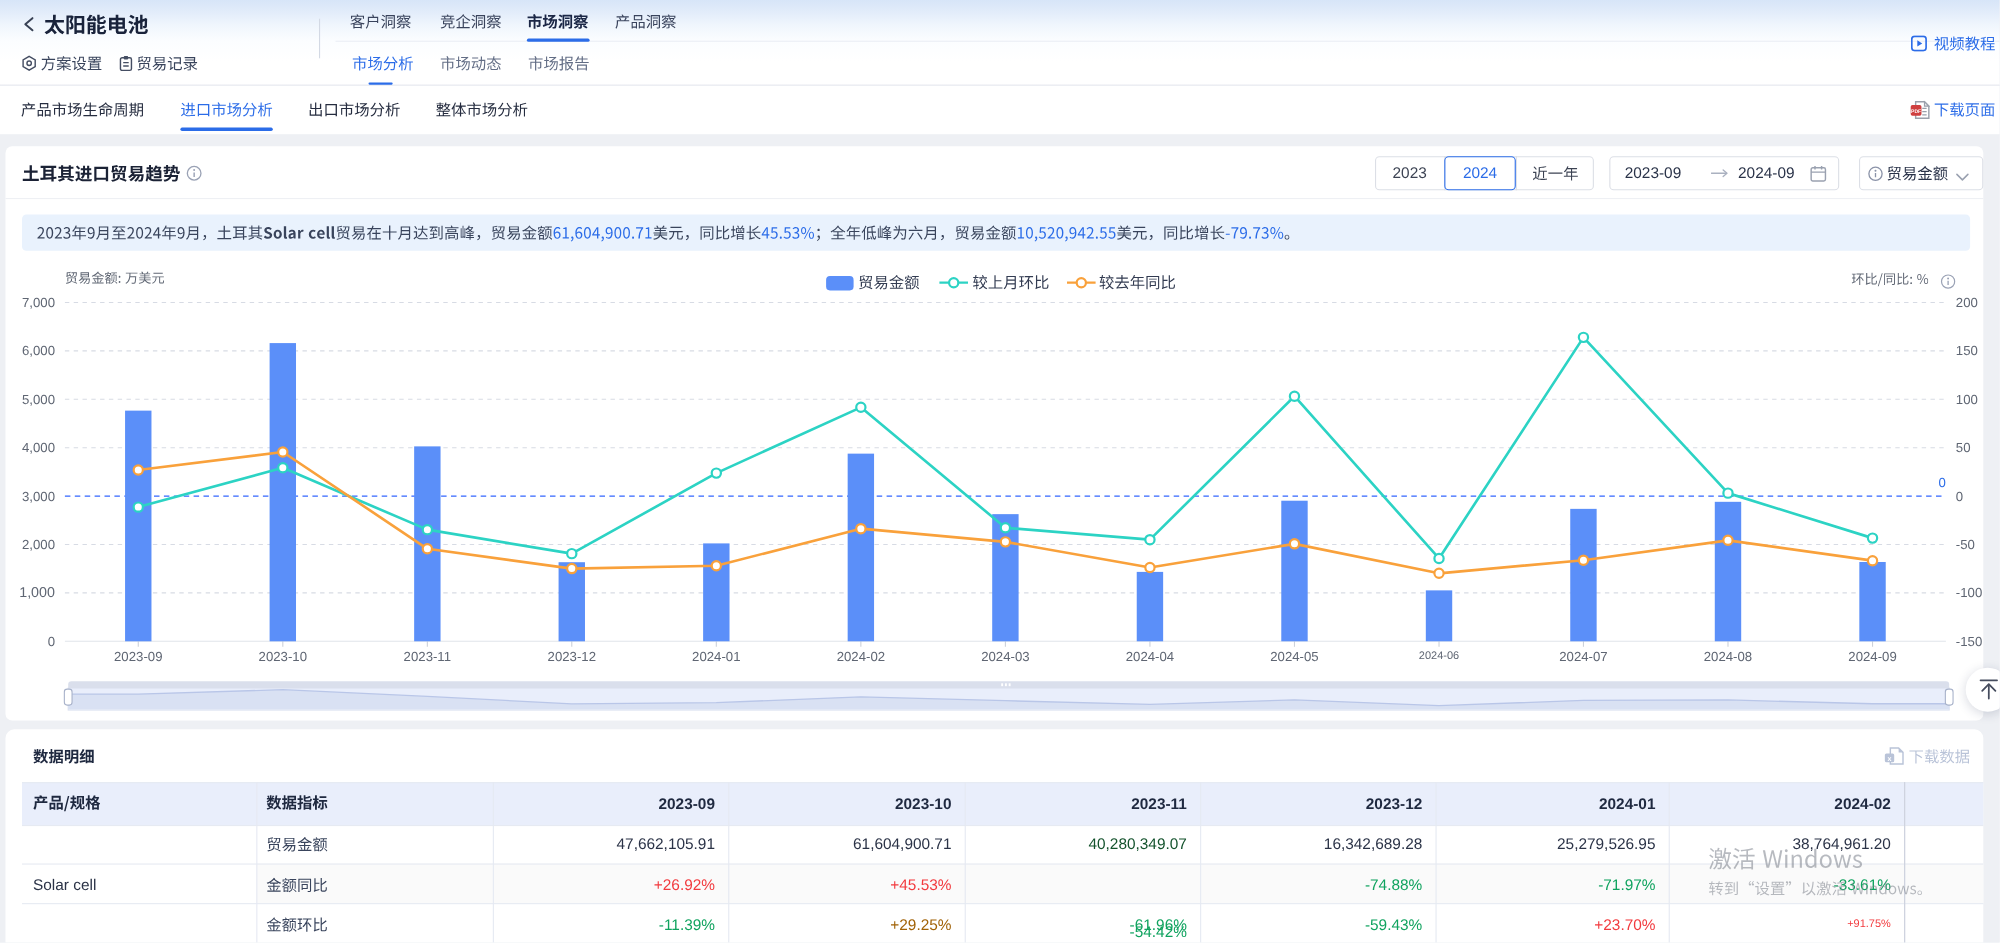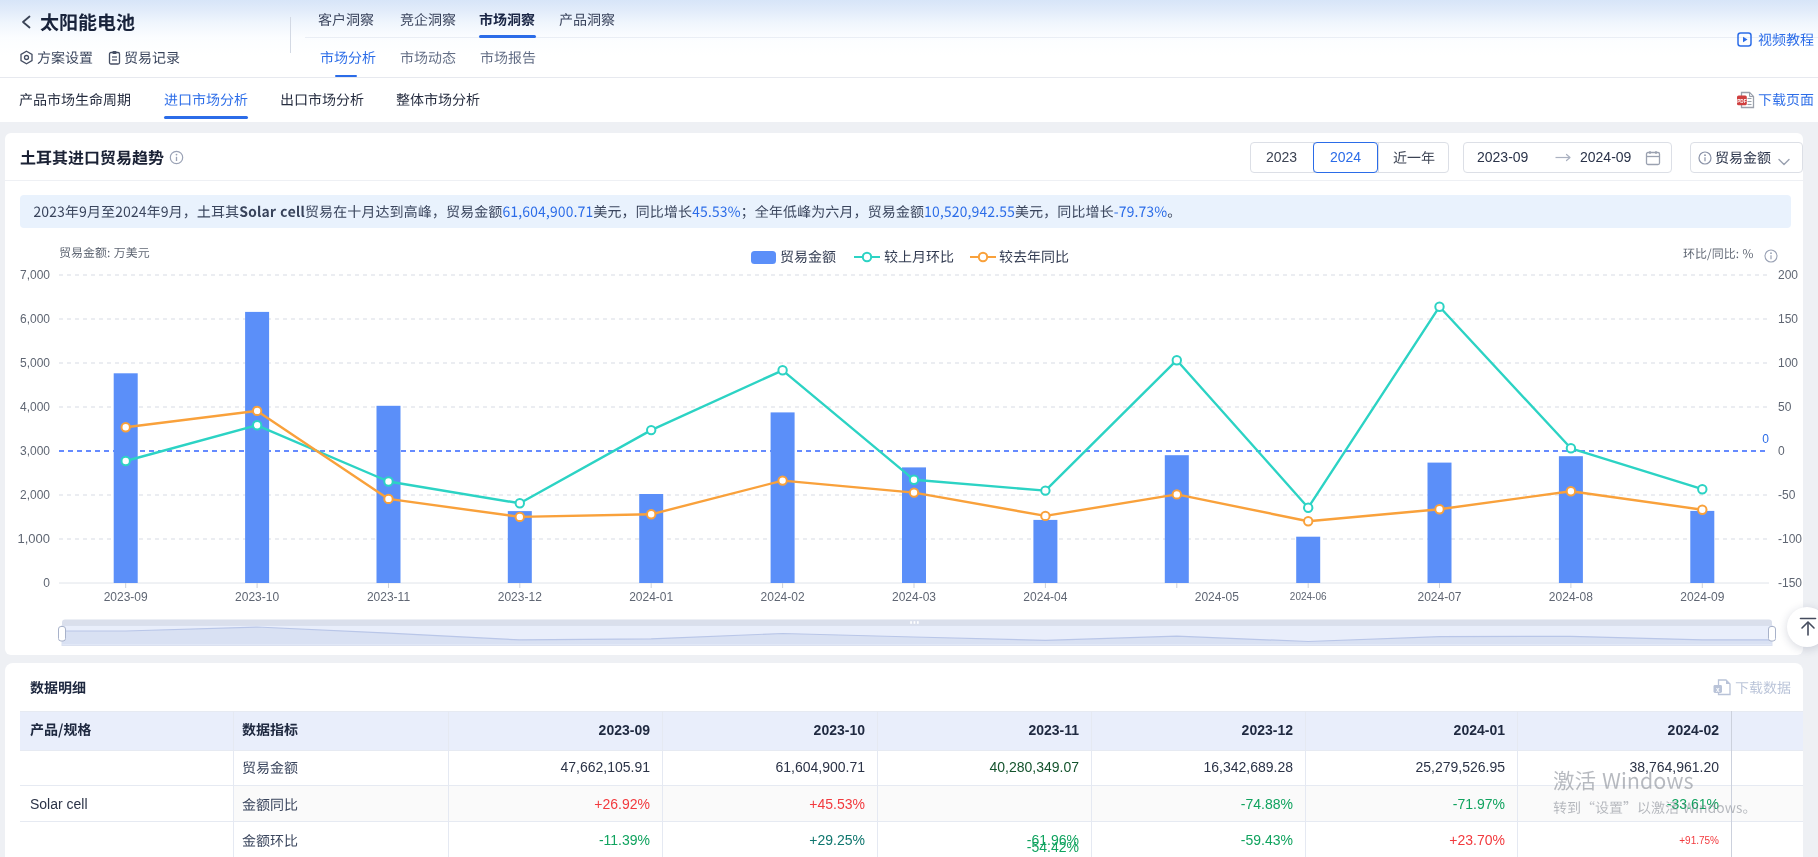--- a/index.html
+++ b/index.html
@@ -259,21 +259,21 @@
 <div style="position:absolute;top:266.0px;font-size:12px;line-height:18.0px;color:#5f6673;white-space:nowrap;left:1778.0px;">200</div>
 <div style="position:absolute;top:430.0px;font-size:12px;line-height:18.0px;color:#2b6ce8;white-space:nowrap;right:49.0px;">0</div>
 <div style="position:absolute;top:588.0px;font-size:12px;line-height:18.0px;color:#5f6673;white-space:nowrap;left:125.7px;transform:translateX(-50%);">2023-09</div>
 <div style="position:absolute;top:588.0px;font-size:12px;line-height:18.0px;color:#5f6673;white-space:nowrap;left:257.1px;transform:translateX(-50%);">2023-10</div>
 <div style="position:absolute;top:588.0px;font-size:12px;line-height:18.0px;color:#5f6673;white-space:nowrap;left:388.5px;transform:translateX(-50%);">2023-11</div>
 <div style="position:absolute;top:588.0px;font-size:12px;line-height:18.0px;color:#5f6673;white-space:nowrap;left:519.8px;transform:translateX(-50%);">2023-12</div>
 <div style="position:absolute;top:588.0px;font-size:12px;line-height:18.0px;color:#5f6673;white-space:nowrap;left:651.2px;transform:translateX(-50%);">2024-01</div>
 <div style="position:absolute;top:588.0px;font-size:12px;line-height:18.0px;color:#5f6673;white-space:nowrap;left:782.6px;transform:translateX(-50%);">2024-02</div>
 <div style="position:absolute;top:588.0px;font-size:12px;line-height:18.0px;color:#5f6673;white-space:nowrap;left:914.0px;transform:translateX(-50%);">2024-03</div>
 <div style="position:absolute;top:588.0px;font-size:12px;line-height:18.0px;color:#5f6673;white-space:nowrap;left:1045.4px;transform:translateX(-50%);">2024-04</div>
-<div style="position:absolute;top:588.0px;font-size:12px;line-height:18.0px;color:#5f6673;white-space:nowrap;left:1176.8px;transform:translateX(-50%);margin-left:40px;">2024-05</div>
+<div style="position:absolute;top:588.0px;font-size:12px;line-height:18.0px;color:#5f6673;white-space:nowrap;left:1176.8px;transform:translateX(-50%);">2024-05</div>
 <div style="position:absolute;top:588.0px;font-size:10px;line-height:18.0px;color:#5f6673;white-space:nowrap;left:1308.2px;transform:translateX(-50%);">2024-06</div>
 <div style="position:absolute;top:588.0px;font-size:12px;line-height:18.0px;color:#5f6673;white-space:nowrap;left:1439.5px;transform:translateX(-50%);">2024-07</div>
 <div style="position:absolute;top:588.0px;font-size:12px;line-height:18.0px;color:#5f6673;white-space:nowrap;left:1570.9px;transform:translateX(-50%);">2024-08</div>
 <div style="position:absolute;top:588.0px;font-size:12px;line-height:18.0px;color:#5f6673;white-space:nowrap;left:1702.3px;transform:translateX(-50%);">2024-09</div>
 <div style="position:absolute;left:0;top:0;"><svg width="1818" height="700" viewBox="0 0 1818 700">
         <rect x="62.0" y="625.5" width="1710.0" height="20.0" fill="#e9eefb" stroke="#dbe1f0" stroke-width="1"></rect>
         <polygon points="62.0,631.0 125.7,631.0 257.1,627.0 388.5,633.1 519.8,639.9 651.2,638.8 782.6,633.5 914.0,637.0 1045.4,640.4 1176.8,636.2 1308.2,641.5 1439.5,636.7 1570.9,636.3 1702.3,639.8 1772.0,639.8 1772.0,644.5 62.0,644.5" fill="#d9e1f3"></polygon>
         <polyline points="62.0,631.0 125.7,631.0 257.1,627.0 388.5,633.1 519.8,639.9 651.2,638.8 782.6,633.5 914.0,637.0 1045.4,640.4 1176.8,636.2 1308.2,641.5 1439.5,636.7 1570.9,636.3 1702.3,639.8 1772.0,639.8" fill="none" stroke="#b9c6e8" stroke-width="1.2"></polyline>
         <path d="M62.0,625.5 v-3.1000000000000227 a3,3 0 0 1 3,-3 h1704.0 a3,3 0 0 1 3,3 v3.1000000000000227 z" fill="#dadfec"></path>
         <g fill="#fff">
@@ -340,21 +340,21 @@
 <div style="position:absolute;top:757.0px;font-size:14px;line-height:21.0px;color:#2b3347;white-space:nowrap;right:525.0px;">16,342,689.28</div>
 <div style="position:absolute;top:757.0px;font-size:14px;line-height:21.0px;color:#2b3347;white-space:nowrap;right:313.0px;">25,279,526.95</div>
 <div style="position:absolute;top:757.0px;font-size:14px;line-height:21.0px;color:#2b3347;white-space:nowrap;right:99.0px;">38,764,961.20</div>
 <div style="position:absolute;top:793.8px;font-size:14px;line-height:21.0px;color:#f23a3e;white-space:nowrap;right:1168.0px;">+26.92%</div>
 <div style="position:absolute;top:793.8px;font-size:14px;line-height:21.0px;color:#f23a3e;white-space:nowrap;right:953.0px;">+45.53%</div>
 <div style="position:absolute;top:837px;font-size:14px;line-height:21.0px;color:#10a35f;white-space:nowrap;right:739.0px;">-54.42%</div>
 <div style="position:absolute;top:793.8px;font-size:14px;line-height:21.0px;color:#10a35f;white-space:nowrap;right:525.0px;">-74.88%</div>
 <div style="position:absolute;top:793.8px;font-size:14px;line-height:21.0px;color:#10a35f;white-space:nowrap;right:313.0px;">-71.97%</div>
 <div style="position:absolute;top:793.8px;font-size:14px;line-height:21.0px;color:#10a35f;white-space:nowrap;right:99.0px;">-33.61%</div>
 <div style="position:absolute;top:830.1px;font-size:14px;line-height:21.0px;color:#10a35f;white-space:nowrap;right:1168.0px;">-11.39%</div>
-<div style="position:absolute;top:830.1px;font-size:14px;line-height:21.0px;color:#0f766e;white-space:nowrap;right:953.0px;">+29.25%</div>
+<div style="position:absolute;top:830.1px;font-size:14px;line-height:21.0px;color:#a16207;white-space:nowrap;right:953.0px;">+29.25%</div>
 <div style="position:absolute;top:830.1px;font-size:14px;line-height:21.0px;color:#10a35f;white-space:nowrap;right:739.0px;">-61.96%</div>
 <div style="position:absolute;top:830.1px;font-size:14px;line-height:21.0px;color:#10a35f;white-space:nowrap;right:525.0px;">-59.43%</div>
 <div style="position:absolute;top:830.1px;font-size:14px;line-height:21.0px;color:#f23a3e;white-space:nowrap;right:313.0px;">+23.70%</div>
 <div style="position:absolute;top:830.1px;font-size:10px;line-height:21.0px;color:#f23a3e;white-space:nowrap;right:99.0px;">+91.75%</div>
 <div style="position:absolute;left:1553.0px;top:769.2px;opacity:0.55;"><svg width="140.6" height="27.9" viewBox="0 0 140.6 27.9">
         <path d="M7.3 7.9H11.1V9.7H7.3ZM7.3 5.1H11.1V6.8H7.3ZM1.4 2.9C2.5 3.7 3.7 4.8 4.4 5.6L5.4 4.6C4.7 3.8 3.4 2.7 2.3 2.0ZM0.8 8.8C1.8 9.5 3.1 10.5 3.7 11.1L4.7 10.0C4.0 9.4 2.7 8.4 1.7 7.8ZM1.0 20.3 2.3 21.2C3.2 19.2 4.2 16.6 5.0 14.4L3.8 13.6C3.0 16.0 1.8 18.7 1.0 20.3ZM14.9 1.7C14.5 5.1 13.8 8.3 12.5 10.5V3.9H9.5L10.3 1.9L8.6 1.7C8.5 2.3 8.3 3.2 8.0 3.9H6.0V10.9H12.4C12.7 11.1 13.2 11.7 13.4 11.9C13.8 11.4 14.1 10.7 14.4 10.0C14.7 12.1 15.2 14.3 16.1 16.3C15.2 18.0 14.0 19.4 12.4 20.5C12.8 20.8 13.3 21.3 13.5 21.5C14.9 20.5 16.0 19.2 16.8 17.8C17.6 19.2 18.6 20.5 19.8 21.5C20.0 21.1 20.6 20.5 20.9 20.2C19.5 19.2 18.4 17.8 17.6 16.3C18.6 13.8 19.3 10.9 19.7 7.3H20.6V5.8H15.7C15.9 4.6 16.2 3.3 16.3 1.9ZM7.9 11.3 8.4 12.5H5.1V13.8H7.2V14.6C7.2 16.2 6.9 18.7 4.3 20.6C4.6 20.8 5.1 21.2 5.4 21.5C7.4 20.0 8.2 18.2 8.4 16.5H10.9C10.8 18.6 10.7 19.5 10.5 19.7C10.4 19.9 10.2 19.9 9.9 19.9C9.7 19.9 9.0 19.9 8.2 19.8C8.4 20.2 8.5 20.7 8.6 21.2C9.4 21.2 10.2 21.2 10.6 21.2C11.1 21.1 11.4 21.0 11.7 20.6C12.1 20.2 12.3 18.9 12.4 15.8C12.4 15.6 12.4 15.2 12.4 15.2H8.6V14.7V13.8H13.2V12.5H9.9C9.7 12.0 9.5 11.4 9.2 11.0ZM18.3 7.3C18.0 10.1 17.5 12.5 16.8 14.5C16.0 12.3 15.5 9.8 15.2 7.6L15.3 7.3Z M23.5 3.1C24.8 3.8 26.6 4.9 27.5 5.5L28.4 4.2C27.5 3.6 25.7 2.6 24.4 2.0ZM22.4 9.1C23.7 9.8 25.5 10.8 26.4 11.4L27.3 10.1C26.4 9.5 24.6 8.5 23.3 7.9ZM22.9 20.1 24.3 21.2C25.5 19.2 27.0 16.5 28.2 14.3L27.0 13.2C25.8 15.6 24.1 18.5 22.9 20.1ZM28.4 8.0V9.6H34.6V13.1H29.9V21.5H31.4V20.6H39.1V21.4H40.7V13.1H36.1V9.6H42.1V8.0H36.1V4.3C38.0 3.9 39.7 3.5 41.2 3.1L39.9 1.8C37.5 2.6 33.1 3.3 29.4 3.7C29.6 4.1 29.8 4.7 29.9 5.1C31.4 4.9 33.0 4.8 34.6 4.5V8.0ZM31.4 19.1V14.6H39.1V19.1Z M52.9 19.8H55.3L57.6 10.3C57.9 9.0 58.2 7.9 58.4 6.7H58.5C58.8 7.9 59.0 9.0 59.3 10.3L61.7 19.8H64.1L67.3 4.0H65.4L63.7 12.6C63.4 14.3 63.1 16.0 62.9 17.7H62.7C62.4 16.0 62.0 14.3 61.6 12.6L59.4 4.0H57.6L55.4 12.6C55.0 14.3 54.7 16.0 54.3 17.7H54.2C53.9 16.0 53.6 14.3 53.3 12.6L51.6 4.0H49.6Z M69.9 19.8H71.9V8.1H69.9ZM70.9 5.7C71.6 5.7 72.2 5.2 72.2 4.4C72.2 3.6 71.6 3.1 70.9 3.1C70.1 3.1 69.6 3.6 69.6 4.4C69.6 5.2 70.1 5.7 70.9 5.7Z M75.8 19.8H77.8V11.3C78.9 10.1 79.7 9.5 80.9 9.5C82.5 9.5 83.2 10.4 83.2 12.6V19.8H85.1V12.4C85.1 9.4 84.0 7.8 81.5 7.8C80.0 7.8 78.7 8.7 77.6 9.8H77.6L77.4 8.1H75.8Z M92.9 20.1C94.3 20.1 95.5 19.3 96.4 18.4H96.5L96.7 19.8H98.3V2.7H96.3V7.2L96.4 9.2C95.4 8.3 94.5 7.8 93.1 7.8C90.5 7.8 88.1 10.2 88.1 14.0C88.1 17.8 90.0 20.1 92.9 20.1ZM93.3 18.4C91.3 18.4 90.1 16.7 90.1 13.9C90.1 11.3 91.6 9.5 93.5 9.5C94.4 9.5 95.3 9.8 96.3 10.7V16.8C95.3 17.9 94.4 18.4 93.3 18.4Z M106.8 20.1C109.6 20.1 112.2 17.8 112.2 14.0C112.2 10.1 109.6 7.8 106.8 7.8C103.9 7.8 101.4 10.1 101.4 14.0C101.4 17.8 103.9 20.1 106.8 20.1ZM106.8 18.4C104.7 18.4 103.4 16.6 103.4 14.0C103.4 11.3 104.7 9.5 106.8 9.5C108.8 9.5 110.2 11.3 110.2 14.0C110.2 16.6 108.8 18.4 106.8 18.4Z M117.1 19.8H119.4L121.0 13.5C121.3 12.4 121.6 11.3 121.8 10.1H121.9C122.2 11.3 122.4 12.4 122.7 13.5L124.4 19.8H126.8L130.0 8.1H128.1L126.4 14.9C126.1 16.0 125.9 17.0 125.7 18.1H125.6C125.3 17.0 125.0 16.0 124.7 14.9L122.9 8.1H121.0L119.2 14.9C118.9 16.0 118.6 17.0 118.4 18.1H118.3C118.1 17.0 117.8 16.0 117.6 14.9L115.9 8.1H113.9Z M135.6 20.1C138.3 20.1 139.8 18.5 139.8 16.6C139.8 14.4 137.9 13.7 136.2 13.1C134.9 12.6 133.7 12.1 133.7 11.0C133.7 10.1 134.4 9.3 135.9 9.3C136.9 9.3 137.8 9.8 138.5 10.4L139.5 9.1C138.6 8.4 137.3 7.8 135.9 7.8C133.3 7.8 131.9 9.3 131.9 11.1C131.9 13.1 133.6 13.9 135.3 14.5C136.5 15.0 137.9 15.5 137.9 16.7C137.9 17.7 137.2 18.5 135.6 18.5C134.2 18.5 133.2 18.0 132.2 17.1L131.2 18.4C132.3 19.4 133.9 20.1 135.6 20.1Z" fill="#7e838d"></path>
       </svg></div>
 <div style="position:absolute;left:1553.0px;top:800.3px;opacity:0.55;"><svg width="203.5" height="18.2" viewBox="0 0 203.5 18.2">
         <path d="M1.1 8.2C1.2 8.1 1.7 8.0 2.2 8.0H3.4V10.1L0.6 10.5L0.8 11.6L3.4 11.1V13.9H4.4V10.9L6.3 10.5L6.3 9.6L4.4 9.9V8.0H5.9V7.1H4.4V4.9H3.4V7.1H2.0C2.5 6.1 2.9 4.9 3.3 3.7H5.8V2.8H3.6C3.7 2.3 3.8 1.8 3.9 1.3L2.9 1.1C2.8 1.7 2.7 2.2 2.6 2.8H0.6V3.7H2.3C2.0 4.9 1.7 5.8 1.5 6.2C1.2 6.8 1.1 7.3 0.8 7.3C0.9 7.6 1.1 8.0 1.1 8.2ZM6.0 5.4V6.4H8.0C7.7 7.4 7.4 8.3 7.2 9.0H11.2C10.7 9.7 10.1 10.5 9.5 11.3C9.1 10.9 8.6 10.6 8.1 10.4L7.4 11.0C8.9 11.9 10.5 13.2 11.3 14.0L12.0 13.2C11.6 12.8 11.0 12.3 10.3 11.8C11.2 10.7 12.2 9.3 12.9 8.3L12.2 7.9L12.0 8.0H8.6L9.1 6.4H13.4V5.4H9.4L9.8 3.7H12.9V2.8H10.1L10.5 1.3L9.5 1.1L9.0 2.8H6.5V3.7H8.8L8.3 5.4Z M23.0 2.3V10.8H24.0V2.3ZM25.7 1.3V12.4C25.7 12.6 25.7 12.7 25.4 12.7C25.2 12.7 24.4 12.7 23.6 12.7C23.8 12.9 23.9 13.4 24.0 13.7C25.0 13.7 25.8 13.7 26.2 13.5C26.6 13.3 26.8 13.0 26.8 12.4V1.3ZM14.9 12.3 15.1 13.3C17.0 12.9 19.6 12.4 22.1 11.9L22.1 11.0L19.1 11.6V9.4H21.9V8.4H19.1V6.9H18.1V8.4H15.4V9.4H18.1V11.7ZM15.7 6.7C16.0 6.6 16.5 6.5 20.9 6.1C21.1 6.4 21.3 6.7 21.4 7.0L22.2 6.4C21.8 5.6 20.9 4.4 20.1 3.4L19.3 3.9C19.7 4.3 20.0 4.8 20.4 5.3L16.8 5.6C17.3 4.8 17.9 3.9 18.4 3.0H22.2V2.0H15.0V3.0H17.2C16.8 4.0 16.2 4.9 16.0 5.1C15.8 5.5 15.5 5.7 15.3 5.7C15.4 6.0 15.6 6.5 15.7 6.7Z M38.8 1.6 38.5 1.0C37.6 1.4 36.7 2.4 36.7 3.6C36.7 4.4 37.2 5.0 37.8 5.0C38.5 5.0 38.8 4.5 38.8 4.1C38.8 3.6 38.4 3.2 37.9 3.2C37.8 3.2 37.6 3.2 37.5 3.3C37.5 2.7 38.0 1.9 38.8 1.6ZM41.5 1.6 41.2 1.0C40.3 1.4 39.4 2.4 39.4 3.6C39.4 4.4 39.9 5.0 40.5 5.0C41.2 5.0 41.5 4.5 41.5 4.1C41.5 3.6 41.1 3.2 40.6 3.2C40.4 3.2 40.3 3.2 40.2 3.3C40.2 2.7 40.7 1.9 41.5 1.6Z M43.7 2.0C44.5 2.7 45.4 3.6 45.8 4.2L46.5 3.5C46.1 2.9 45.1 2.0 44.4 1.4ZM42.6 5.5V6.5H44.6V11.6C44.6 12.2 44.1 12.7 43.9 12.8C44.1 13.0 44.4 13.5 44.5 13.7C44.7 13.4 45.0 13.2 47.5 11.3C47.4 11.1 47.2 10.7 47.2 10.4L45.6 11.6V5.5ZM48.9 1.6V3.2C48.9 4.2 48.6 5.4 46.7 6.2C46.9 6.4 47.3 6.8 47.4 7.0C49.4 6.0 49.9 4.5 49.9 3.2V2.6H52.3V4.9C52.3 5.9 52.5 6.3 53.5 6.3C53.7 6.3 54.4 6.3 54.6 6.3C54.9 6.3 55.1 6.3 55.3 6.2C55.3 6.0 55.2 5.6 55.2 5.3C55.0 5.4 54.8 5.4 54.6 5.4C54.4 5.4 53.7 5.4 53.6 5.4C53.4 5.4 53.3 5.3 53.3 4.9V1.6ZM53.3 8.3C52.8 9.4 52.0 10.3 51.1 11.1C50.1 10.3 49.4 9.4 48.9 8.3ZM47.4 7.3V8.3H48.1L47.9 8.4C48.5 9.6 49.3 10.8 50.3 11.7C49.2 12.3 48.0 12.8 46.8 13.1C47.0 13.3 47.2 13.7 47.3 14.0C48.6 13.6 49.9 13.1 51.1 12.3C52.1 13.1 53.4 13.7 54.8 14.0C55.0 13.7 55.3 13.3 55.5 13.1C54.1 12.8 52.9 12.3 51.9 11.7C53.1 10.6 54.1 9.3 54.6 7.5L54.0 7.3L53.8 7.3Z M65.1 2.4H67.5V3.7H65.1ZM61.8 2.4H64.1V3.7H61.8ZM58.6 2.4H60.9V3.7H58.6ZM58.7 6.9V12.8H56.8V13.6H69.2V12.8H67.3V6.9H62.9L63.1 6.1H68.9V5.3H63.3L63.4 4.4H68.5V1.7H57.6V4.4H62.4L62.2 5.3H57.0V6.1H62.1L61.9 6.9ZM59.7 12.8V11.9H66.3V12.8ZM59.7 9.0H66.3V9.8H59.7ZM59.7 8.4V7.6H66.3V8.4ZM59.7 10.5H66.3V11.3H59.7Z M73.2 4.5 73.5 5.0C74.4 4.6 75.3 3.7 75.3 2.4C75.3 1.6 74.8 1.1 74.2 1.1C73.5 1.1 73.2 1.5 73.2 2.0C73.2 2.5 73.6 2.9 74.1 2.9C74.2 2.9 74.4 2.8 74.5 2.8C74.5 3.4 74.0 4.1 73.2 4.5ZM70.5 4.5 70.8 5.0C71.7 4.6 72.6 3.7 72.6 2.4C72.6 1.6 72.1 1.1 71.5 1.1C70.8 1.1 70.5 1.5 70.5 2.0C70.5 2.5 70.9 2.9 71.4 2.9C71.6 2.9 71.7 2.8 71.8 2.8C71.8 3.4 71.3 4.1 70.5 4.5Z M89.2 2.9C90.0 3.9 91.0 5.3 91.3 6.3L92.3 5.7C91.9 4.8 91.0 3.4 90.1 2.4ZM94.7 1.7C94.3 7.9 93.4 11.4 88.8 13.2C89.1 13.4 89.5 13.9 89.6 14.1C91.5 13.2 92.8 12.1 93.8 10.6C94.9 11.7 96.0 13.1 96.6 14.0L97.5 13.3C96.9 12.3 95.5 10.8 94.3 9.7C95.2 7.7 95.6 5.1 95.8 1.7ZM86.0 12.6C86.3 12.3 86.8 12.0 90.9 10.0C90.8 9.8 90.7 9.3 90.6 9.0L87.4 10.6V2.2H86.2V10.5C86.2 11.1 85.7 11.6 85.4 11.7C85.6 11.9 85.9 12.3 86.0 12.6Z M102.8 5.2H105.2V6.3H102.8ZM102.8 3.3H105.2V4.4H102.8ZM98.9 1.9C99.6 2.4 100.4 3.1 100.8 3.7L101.5 3.0C101.1 2.5 100.2 1.8 99.5 1.3ZM98.5 5.8C99.2 6.2 100.0 6.8 100.4 7.3L101.1 6.5C100.6 6.1 99.8 5.5 99.1 5.1ZM98.6 13.2 99.5 13.8C100.1 12.5 100.8 10.8 101.2 9.4L100.5 8.9C100.0 10.4 99.2 12.2 98.6 13.2ZM107.7 1.1C107.4 3.3 107.0 5.4 106.1 6.8V2.5H104.2L104.7 1.3L103.6 1.1C103.5 1.5 103.4 2.1 103.2 2.5H101.9V7.1H106.0C106.3 7.2 106.6 7.6 106.7 7.8C107.0 7.4 107.2 7.0 107.4 6.5C107.6 7.9 107.9 9.3 108.5 10.6C107.9 11.7 107.1 12.7 106.1 13.4C106.3 13.5 106.7 13.9 106.8 14.0C107.7 13.3 108.4 12.5 108.9 11.6C109.4 12.5 110.1 13.3 110.9 14.0C111.0 13.7 111.4 13.3 111.6 13.1C110.7 12.5 110.0 11.6 109.4 10.6C110.1 9.0 110.5 7.1 110.8 4.8H111.4V3.8H108.2C108.4 3.0 108.5 2.1 108.6 1.3ZM103.1 7.4 103.5 8.1H101.3V9.0H102.7V9.5C102.7 10.5 102.5 12.2 100.8 13.4C101.0 13.6 101.3 13.8 101.5 14.0C102.8 13.0 103.3 11.8 103.5 10.8H105.1C105.1 12.1 105.0 12.7 104.8 12.8C104.7 12.9 104.7 13.0 104.5 13.0C104.3 13.0 103.8 13.0 103.3 12.9C103.5 13.1 103.6 13.5 103.6 13.8C104.1 13.8 104.6 13.8 104.9 13.8C105.2 13.7 105.4 13.7 105.6 13.4C105.9 13.1 106.0 12.3 106.1 10.3C106.1 10.2 106.1 9.9 106.1 9.9H103.6V9.5V9.0H106.6V8.1H104.5C104.3 7.8 104.2 7.4 104.0 7.1ZM109.9 4.8C109.7 6.6 109.4 8.1 108.9 9.5C108.4 8.0 108.1 6.4 107.9 5.0L108.0 4.8Z M113.3 2.0C114.1 2.5 115.3 3.2 115.9 3.6L116.5 2.7C115.9 2.4 114.7 1.7 113.9 1.3ZM112.6 5.9C113.4 6.4 114.6 7.0 115.2 7.4L115.8 6.6C115.2 6.2 114.0 5.5 113.2 5.1ZM112.9 13.1 113.8 13.8C114.6 12.5 115.6 10.8 116.4 9.3L115.6 8.6C114.8 10.2 113.7 12.0 112.9 13.1ZM116.5 5.2V6.2H120.5V8.6H117.5V14.0H118.5V13.4H123.5V13.9H124.5V8.6H121.5V6.2H125.4V5.2H121.5V2.8C122.7 2.6 123.9 2.3 124.8 2.0L124.0 1.2C122.4 1.7 119.6 2.2 117.1 2.4C117.2 2.7 117.4 3.1 117.4 3.3C118.4 3.2 119.5 3.1 120.5 2.9V5.2ZM118.5 12.4V9.5H123.5V12.4Z M132.5 12.9H134.0L135.5 6.7C135.7 5.9 135.9 5.1 136.0 4.4H136.1C136.3 5.1 136.4 5.9 136.6 6.7L138.2 12.9H139.7L141.8 2.6H140.6L139.5 8.2C139.3 9.3 139.1 10.4 138.9 11.5H138.9C138.6 10.4 138.4 9.3 138.1 8.2L136.7 2.6H135.5L134.1 8.2C133.8 9.3 133.6 10.4 133.4 11.5H133.3C133.1 10.4 132.9 9.3 132.7 8.2L131.6 2.6H130.3Z M143.5 12.9H144.8V5.3H143.5ZM144.1 3.7C144.6 3.7 145.0 3.4 145.0 2.9C145.0 2.4 144.6 2.0 144.1 2.0C143.6 2.0 143.3 2.4 143.3 2.9C143.3 3.4 143.6 3.7 144.1 3.7Z M147.3 12.9H148.6V7.4C149.4 6.6 149.9 6.2 150.7 6.2C151.7 6.2 152.2 6.8 152.2 8.2V12.9H153.4V8.1C153.4 6.1 152.7 5.1 151.1 5.1C150.1 5.1 149.3 5.7 148.6 6.4H148.5L148.4 5.3H147.3Z M158.5 13.1C159.4 13.1 160.2 12.6 160.8 12.0H160.8L160.9 12.9H162.0V1.7H160.7V4.7L160.8 6.0C160.1 5.4 159.5 5.1 158.6 5.1C156.9 5.1 155.3 6.6 155.3 9.1C155.3 11.6 156.6 13.1 158.5 13.1ZM158.8 12.0C157.4 12.0 156.7 10.9 156.7 9.1C156.7 7.3 157.6 6.2 158.9 6.2C159.5 6.2 160.1 6.4 160.7 7.0V10.9C160.1 11.6 159.5 12.0 158.8 12.0Z M167.5 13.1C169.4 13.1 171.0 11.6 171.0 9.1C171.0 6.6 169.4 5.1 167.5 5.1C165.7 5.1 164.0 6.6 164.0 9.1C164.0 11.6 165.7 13.1 167.5 13.1ZM167.5 12.0C166.2 12.0 165.3 10.8 165.3 9.1C165.3 7.3 166.2 6.2 167.5 6.2C168.8 6.2 169.7 7.3 169.7 9.1C169.7 10.8 168.8 12.0 167.5 12.0Z M174.3 12.9H175.7L176.8 8.8C177.0 8.1 177.2 7.4 177.3 6.6H177.4C177.6 7.4 177.7 8.1 177.9 8.8L179.0 12.9H180.6L182.6 5.3H181.4L180.3 9.7C180.1 10.4 180.0 11.1 179.8 11.8H179.8C179.6 11.1 179.4 10.4 179.2 9.7L178.0 5.3H176.8L175.6 9.7C175.4 10.4 175.3 11.1 175.1 11.8H175.0C174.9 11.1 174.7 10.4 174.6 9.7L173.4 5.3H172.1Z M186.3 13.1C188.1 13.1 189.0 12.0 189.0 10.8C189.0 9.4 187.8 8.9 186.7 8.5C185.9 8.2 185.1 7.9 185.1 7.2C185.1 6.6 185.5 6.1 186.5 6.1C187.2 6.1 187.7 6.4 188.2 6.7L188.8 6.0C188.3 5.5 187.4 5.1 186.5 5.1C184.8 5.1 183.9 6.0 183.9 7.2C183.9 8.5 185.0 9.0 186.1 9.4C186.9 9.7 187.8 10.1 187.8 10.9C187.8 11.5 187.3 12.1 186.3 12.1C185.4 12.1 184.7 11.7 184.1 11.2L183.4 12.0C184.2 12.6 185.2 13.1 186.3 13.1Z M192.3 9.5C191.1 9.5 190.1 10.4 190.1 11.6C190.1 12.8 191.1 13.7 192.3 13.7C193.5 13.7 194.4 12.8 194.4 11.6C194.4 10.4 193.5 9.5 192.3 9.5ZM192.3 13.0C191.5 13.0 190.8 12.4 190.8 11.6C190.8 10.8 191.5 10.2 192.3 10.2C193.1 10.2 193.7 10.8 193.7 11.6C193.7 12.4 193.1 13.0 192.3 13.0Z" fill="#7e838d"></path>
       </svg></div>

